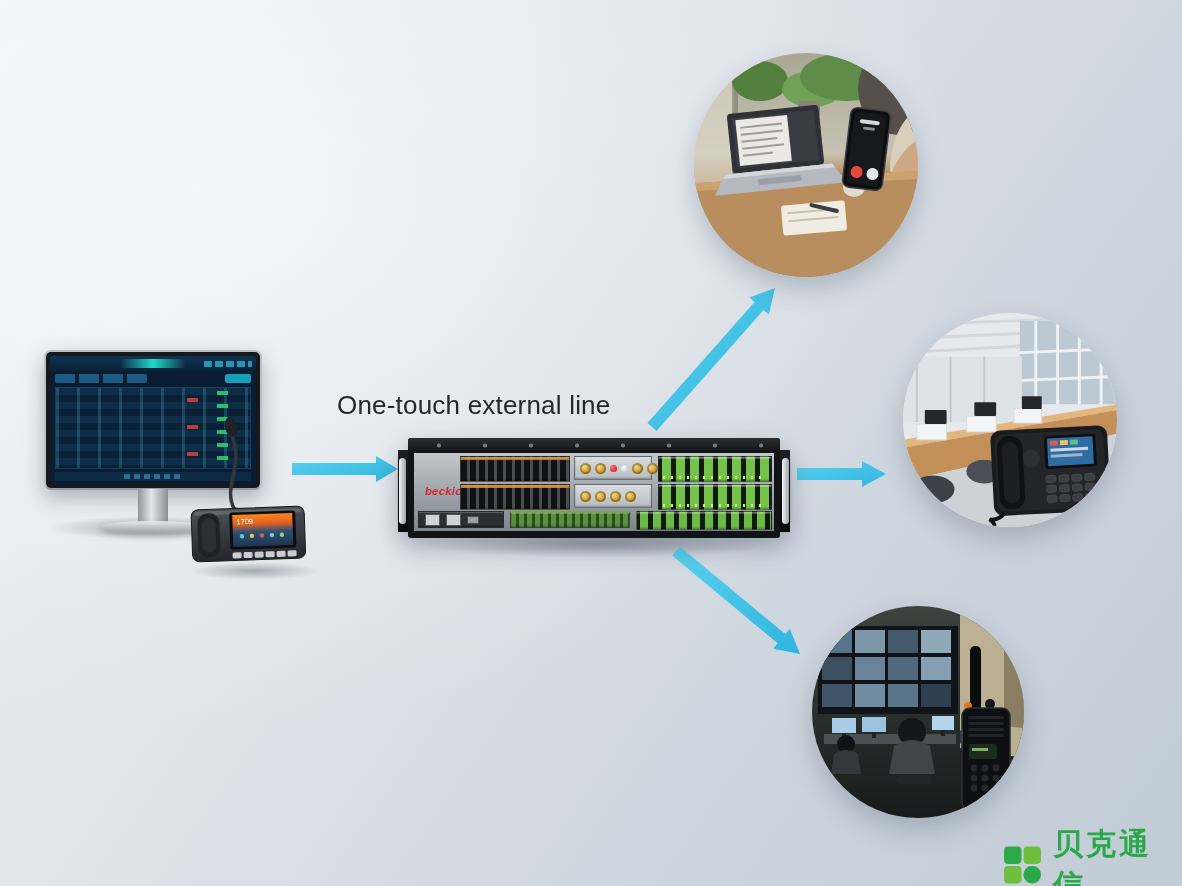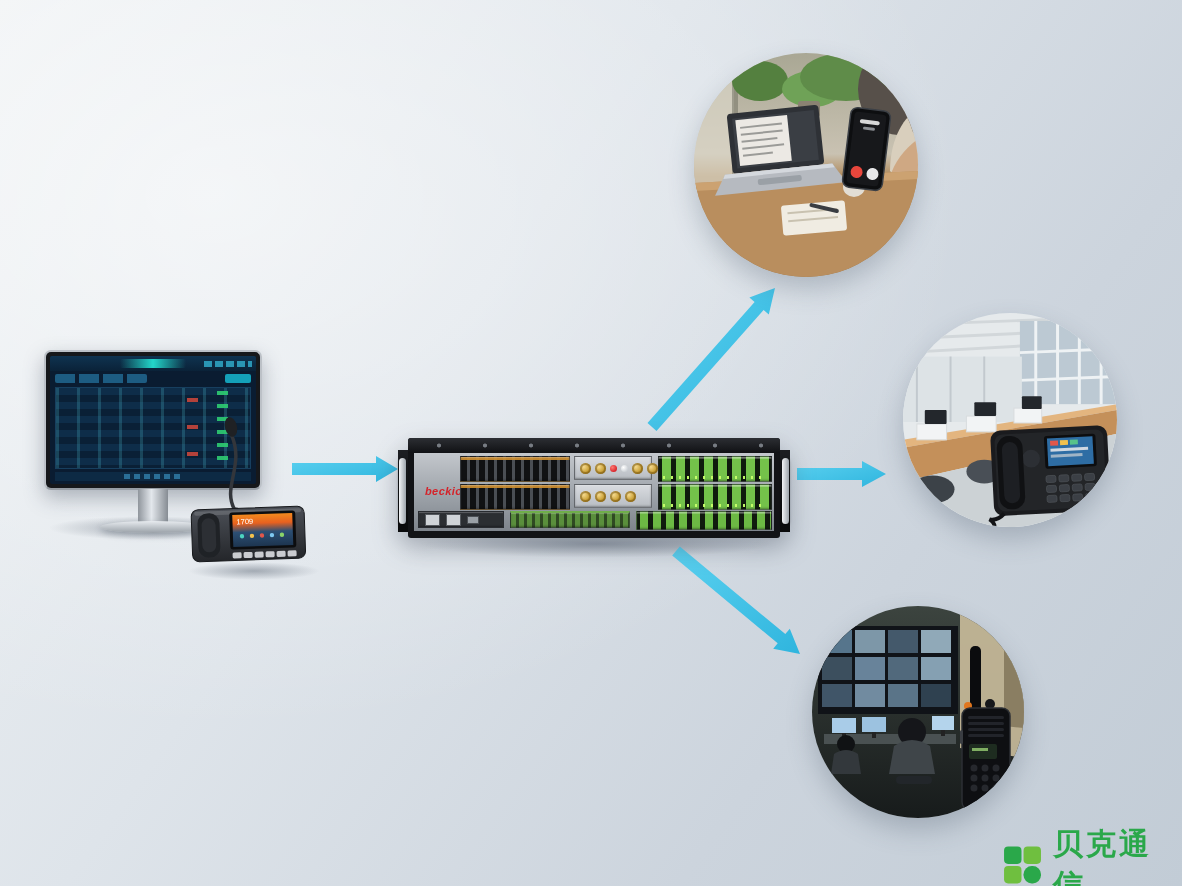--- a/index.html
+++ b/index.html
@@ -147,20 +147,21 @@
         <stop offset="0" stop-color="#5bd1f0"></stop>
         <stop offset="1" stop-color="#2fb5de"></stop>
       </linearGradient>
     </defs>
     <polygon fill="url(#arrowGrad)" points="292,463 376,463 376,456 398,469 376,482 376,475 292,475"></polygon>
     <polygon fill="url(#arrowGrad)" points="656.5,431 763.6,310 768.8,314.6 775,288 749.4,297.4 754.6,302 647.5,423"></polygon>
     <polygon fill="url(#arrowGrad)" points="797,468 862,468 862,461 886,474 862,487 862,480 797,480"></polygon>
     <polygon fill="url(#arrowGrad)" points="672.2,555.6 777.7,643.3 773.2,648.7 800,654 789.8,628.7 785.3,634.1 679.8,546.4"></polygon>
   </svg>
 
+  <div class="headline">One-touch external line</div>
 
   <div class="monitor">
     <div class="monitor-frame">
       <div class="screen">
         <div class="scr-header"></div>
         <div class="scr-title"></div>
         <div class="scr-menu"></div>
         <div class="scr-tabs"></div>
         <div class="scr-btn"></div>
         <div class="scr-table">

